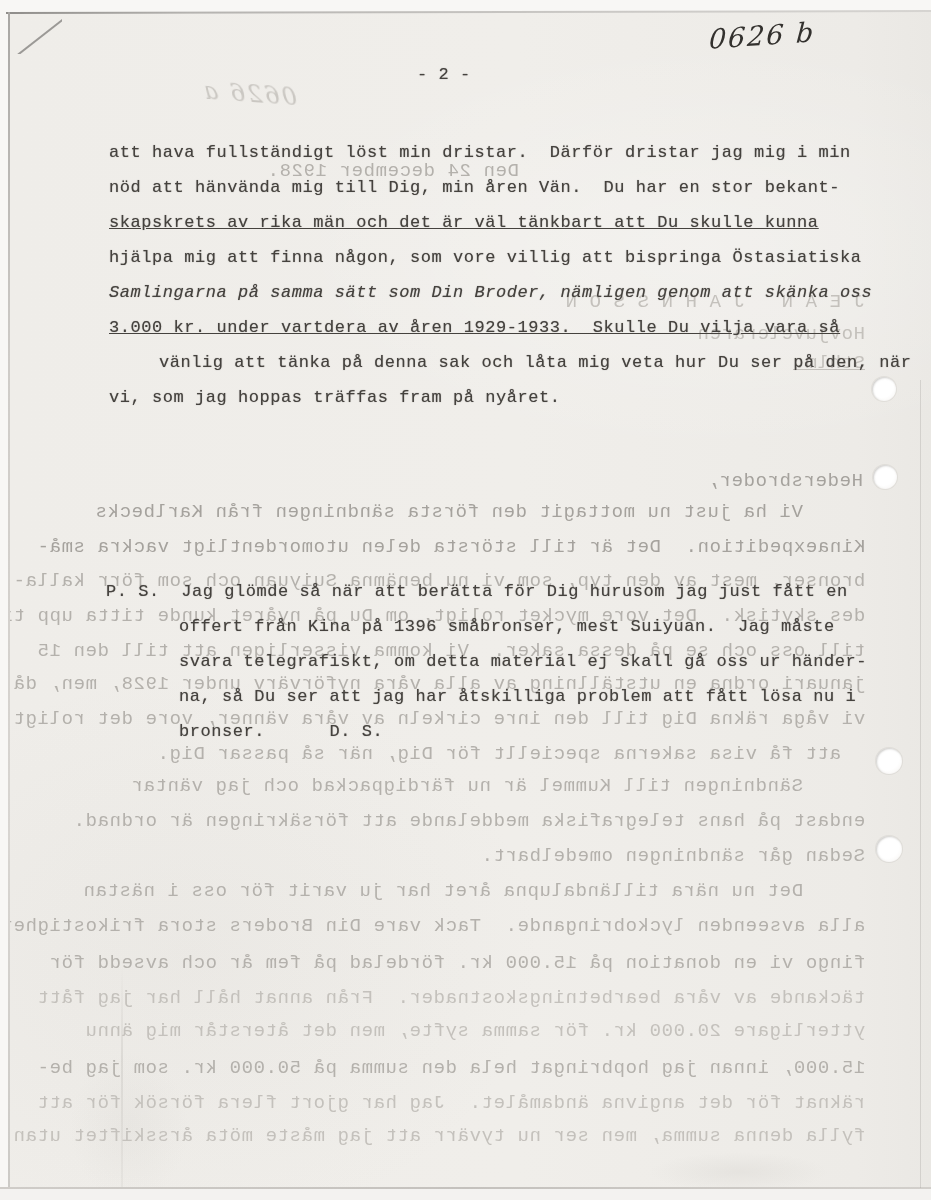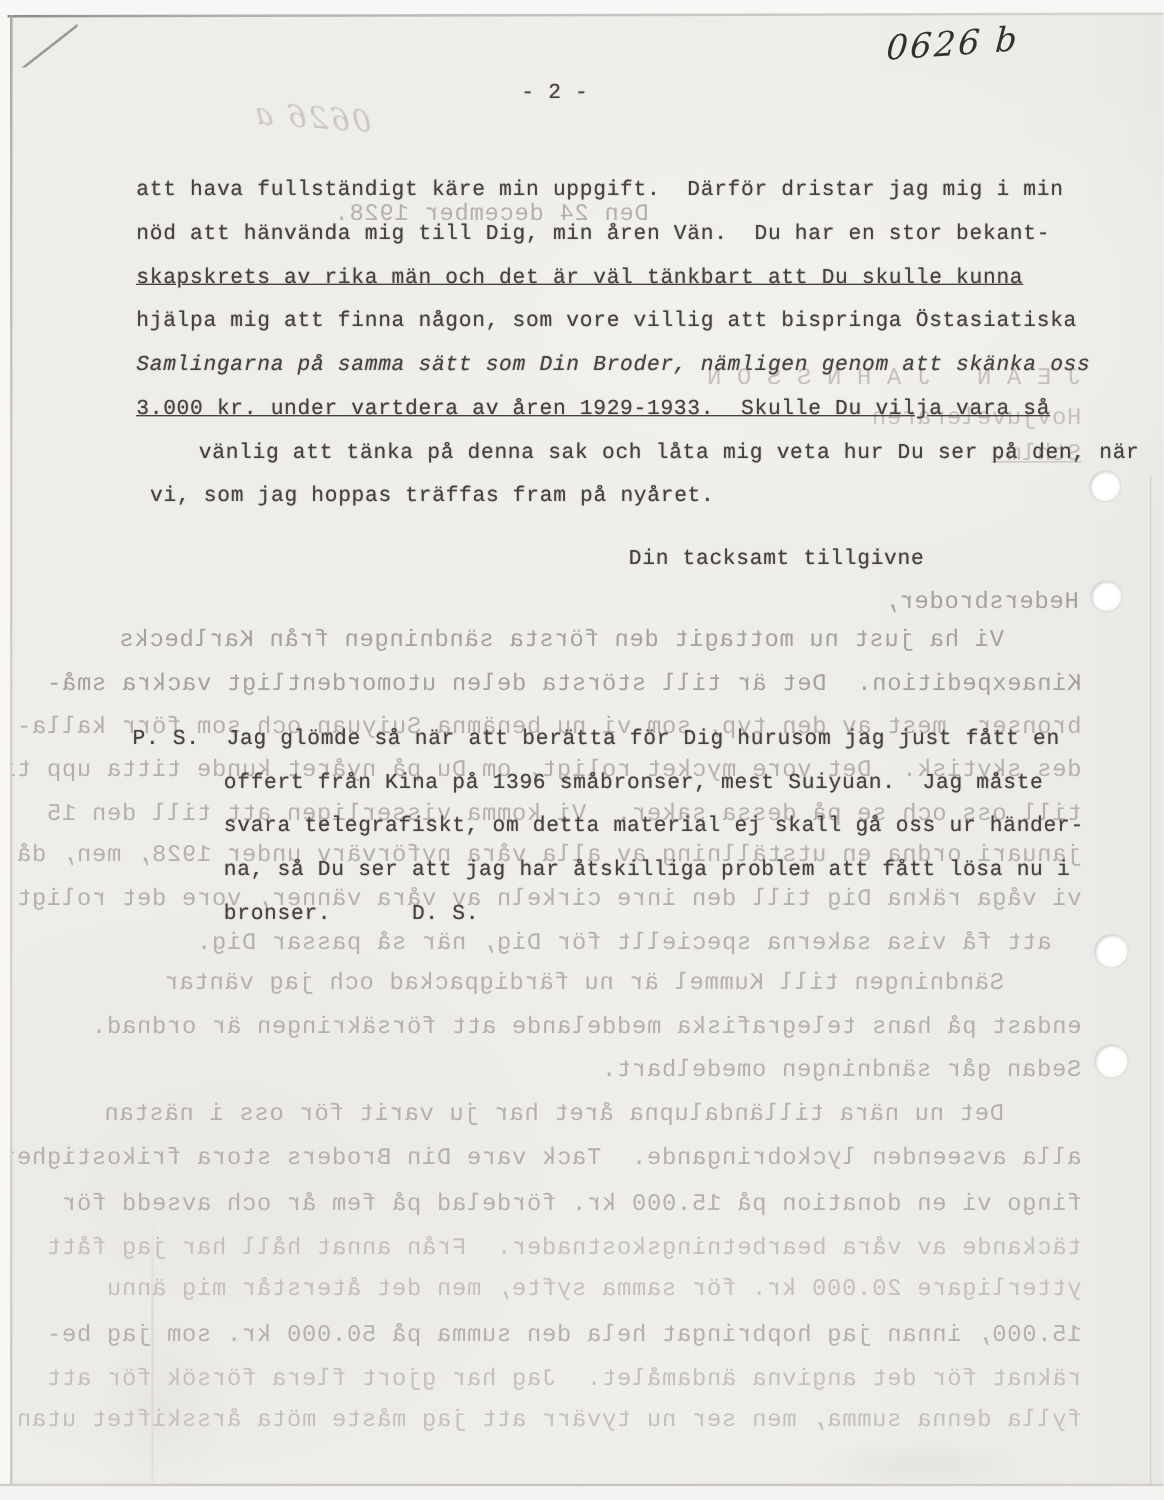--- a/index.html
+++ b/index.html
@@ -105,31 +105,30 @@
         <div class="ghost mid" style="top: 1045px; right: 66px;">15.000, innan jag hopbringat hela den summa på 50.000 kr. som jag be-</div>
         <div class="ghost faint" style="top: 1080px; right: 66px;">räknat för det angivna ändamålet.  Jag har gjort flera försök för att</div>
         <div class="ghost faint" style="top: 1113px; right: 66px;">fylla denna summa, men ser nu tyvärr att jag måste möta årsskiftet utan</div>
       </div>
 
     <div class="tw" style="left:408px;top:53px;">- 2 -</div>
 
     <div class="hand" style="left:700px;top:8px;">0626 b</div>
 
     <div id="front-body">
-        <div class="tw" style="left: 100px; top: 131px;">att hava fullständigt käre min uppgift.  Därför dristar jag mig i min</div>
+        <div class="tw" style="left: 100px; top: 131px;">att hava fullständigt löst min dristar.  Därför dristar jag mig i min</div>
         <div class="tw" style="left: 100px; top: 166px;">nöd att hänvända mig till Dig, min åren Vän.  Du har en stor bekant-</div>
         <div class="tw" style="left: 100px; top: 201px; text-decoration: underline;">skapskrets av rika män och det är väl tänkbart att Du skulle kunna</div>
         <div class="tw" style="left: 100px; top: 236px; font-family: Liberation Mono, monospace;">hjälpa mig att finna någon, som vore villig att bispringa Östasiatiska</div>
         <div class="tw" style="left: 100px; top: 271px; font-style: italic;">Samlingarna på samma sätt som Din Broder, nämligen genom att skänka oss</div>
         <div class="tw" style="left: 100px; top: 306px; text-decoration: underline;">3.000 kr. under vartdera av åren 1929-1933.  Skulle Du vilja vara så</div>
         <div class="tw" style="left: 104px; top: 341px; margin-left: 46px;">vänlig att tänka på denna sak och låta mig veta hur Du ser på den, när</div>
-        <div class="tw" style="left: 100px; top: 376px; margin-left: 11px;">vi, som jag hoppas träffas fram på nyåret.</div>
+        <div class="tw" style="left: 100px; top: 376px;">vi, som jag hoppas träffas fram på nyåret.</div>
       </div>
 
-    <div class="tw" style="left:494px;top:426px;">Din tacksamt tillgivne</div>
 
     <div id="front-ps">
         <div class="tw" style="left: 97px; top: 570px;">P. S.  Jag glömde så när att berätta för Dig hurusom jag just fått en</div>
         <div class="tw" style="left: 170px; top: 605px;">offert från Kina på 1396 småbronser, mest Suiyuan.  Jag måste</div>
         <div class="tw" style="left: 170px; top: 640px;">svara telegrafiskt, om detta material ej skall gå oss ur händer-</div>
         <div class="tw" style="left: 170px; top: 675px;">na, så Du ser att jag har åtskilliga problem att fått lösa nu i</div>
         <div class="tw" style="left: 170px; top: 710px;">bronser.      D. S.</div>
       </div>
 
     <div class="crease-v"></div>

